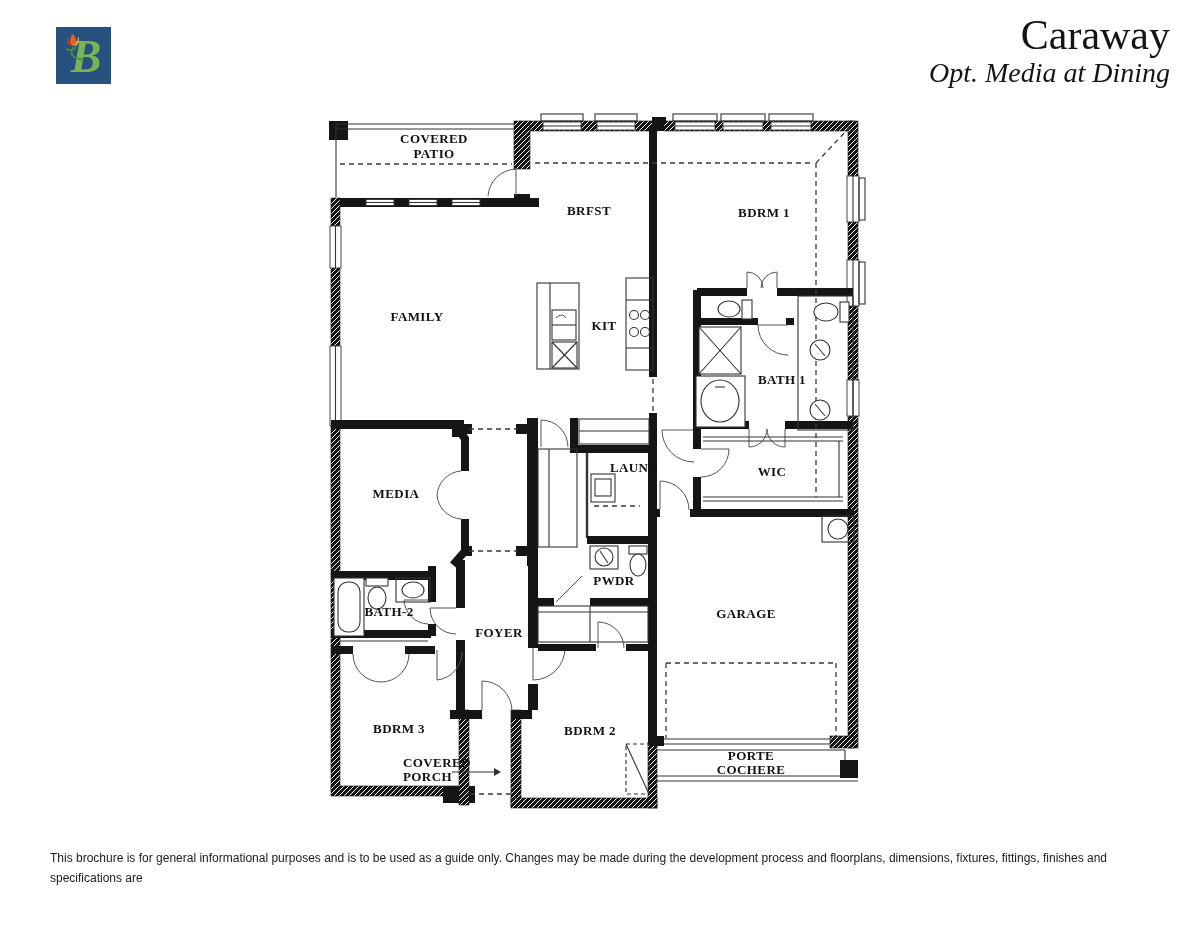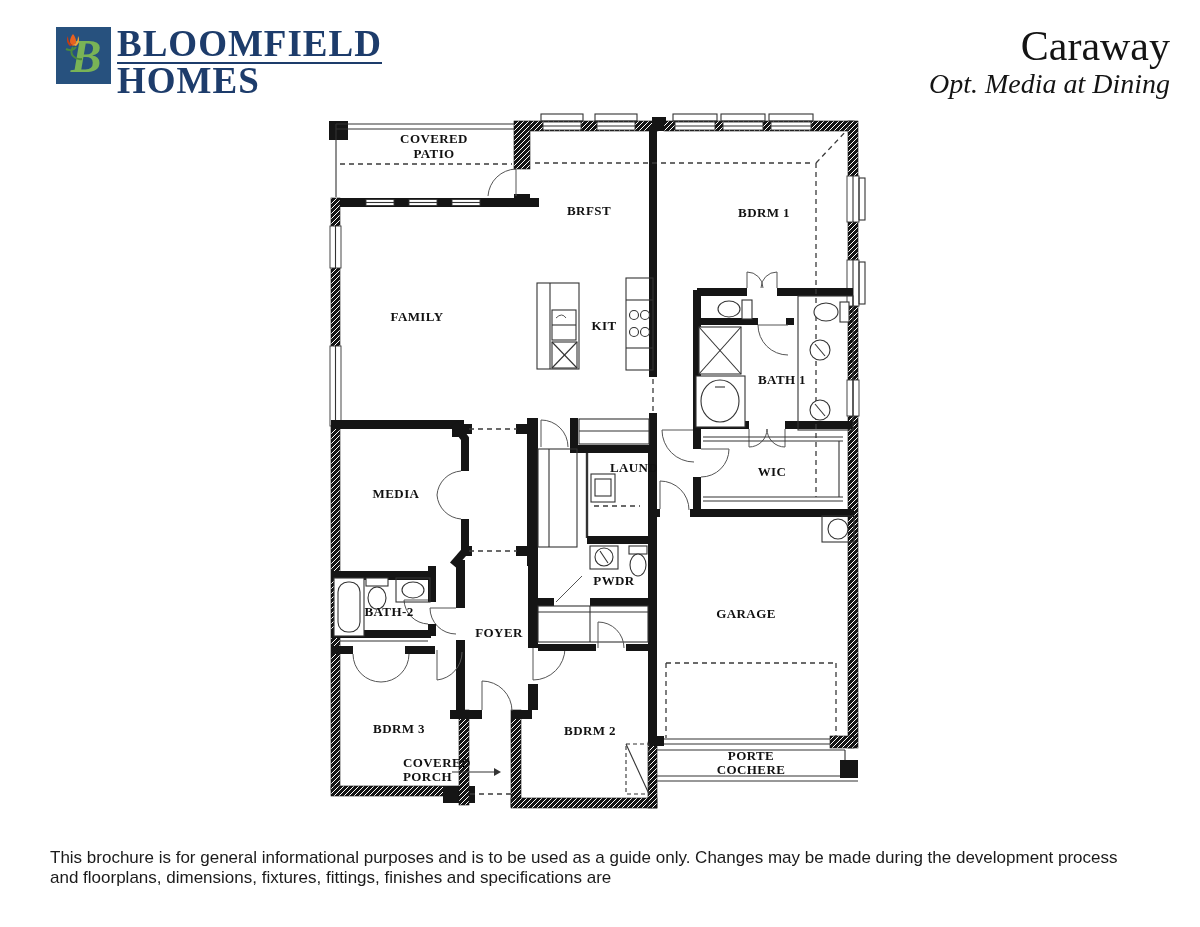--- a/index.html
+++ b/index.html
@@ -8,60 +8,55 @@
     font-family:"Liberation Serif", serif; overflow:hidden;
     outline:1px solid #d9d9d9;
   }
   
   .logo { position:absolute; left:56px; top:27px; display:flex; }
   .logo-mark { width:55px; height:57px; }
   .brand { margin-left:6px; color:#1d3c6b; font-weight:bold; letter-spacing:1px; }
   .brand-l1 { font-size:37px; line-height:34px; }
   .brand-rule { border-top:2px solid #1d3c6b; margin:1px 0 0 0; }
   .brand-l2 { font-size:37px; line-height:33px; }
-  .titles { position:absolute; right:30px; top:24px; text-align:right; color:#141414;margin-left:12px; }
+  .titles { position:absolute; right:30px; top:13px; text-align:right; color:#141414;margin-left:12px; }
   .plan-name { font-size:42px; line-height:44px; }
   .plan-option { font-size:28px; font-style:italic; line-height:32px;text-align:right; }
   
   .plan-svg { position:absolute; left:322px; top:105px; }
   .w   { fill:#151515; }
   .tl  { stroke:#333; stroke-width:1.1; fill:none; }
   .t2  { stroke:#333; stroke-width:2.4; fill:none; }
   .tr  { stroke:#333; stroke-width:1.1; fill:none; }
   .tf  { stroke:#333; stroke-width:1.1; fill:#fff; }
   .dash { stroke:#3a3a3a; stroke-width:1.3; fill:none; stroke-dasharray:5 4; }
   .arc { stroke:#555; stroke-width:1; fill:none; }
   .hw  { fill:url(#xw); stroke:#111; stroke-width:0.6; }
   .win { fill:#fff; stroke:#333; stroke-width:0.9; }
   .lbl { font:bold 13px "Liberation Serif", serif; fill:#111; letter-spacing:.4px; text-anchor:middle; }
   .lbl-s { text-anchor:start; }
   
   .footer { position:absolute; left:50px; top:848px; width:1095px;
-    font-family:"Liberation Sans", sans-serif; font-size:17px; color:#1b1b1b; line-height:20px; }
+    font-family:"Liberation Sans", sans-serif; font-size:12px; color:#1b1b1b; line-height:20px; }
 </style>
 </head>
 <body>
 
 <div class="page">
 
   <div class="logo">
     <svg class="logo-mark" viewBox="0 0 55 57">
       <rect x="0" y="0" width="55" height="57" fill="#27517e"></rect>
       <text x="30" y="45" font-family="Liberation Serif, serif" font-size="46" font-style="italic" font-weight="bold" fill="#79b356" text-anchor="middle">B</text>
       <path d="M17,20 C12,28 20,33 26,32" stroke="#4a8a3c" stroke-width="2" fill="none"></path>
       <path d="M10,22 C14,24 18,23 20,20" stroke="#4a8a3c" stroke-width="2" fill="none"></path>
       <path d="M17,7 C13,12 13,17 17,19 C21,17 21,12 17,7 Z" fill="#e8611f"></path>
       <path d="M12,9 C12,14 14,17 17,18 L14,19 C11,17 10,12 12,9 Z" fill="#c33d12"></path>
       <path d="M22,9 C22,14 20,17 17,18 L20,19 C23,17 24,12 22,9 Z" fill="#f5a23c"></path>
     </svg>
-    <div class="brand">
-      <div class="brand-l1">BLOOMFIELD</div>
-      <div class="brand-rule"></div>
-      <div class="brand-l2">HOMES</div>
-    </div>
   </div>
 
   <div class="titles">
     <div class="plan-name">Caraway</div>
     <div class="plan-option">Opt. Media at Dining</div>
   </div>
 
   <svg class="plan-svg" width="552" height="715" viewBox="322 105 552 715">
     <defs>
       <pattern id="xw" width="5" height="5" patternUnits="userSpaceOnUse">

